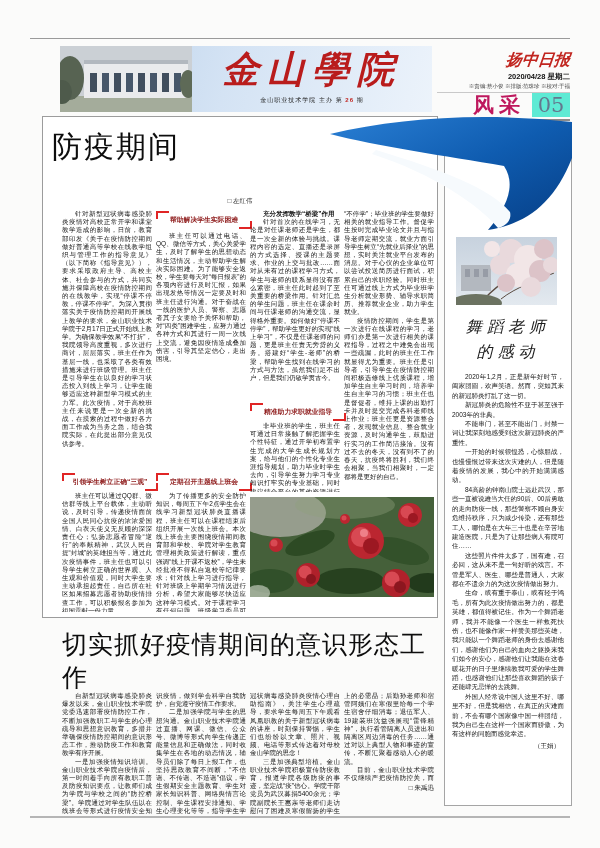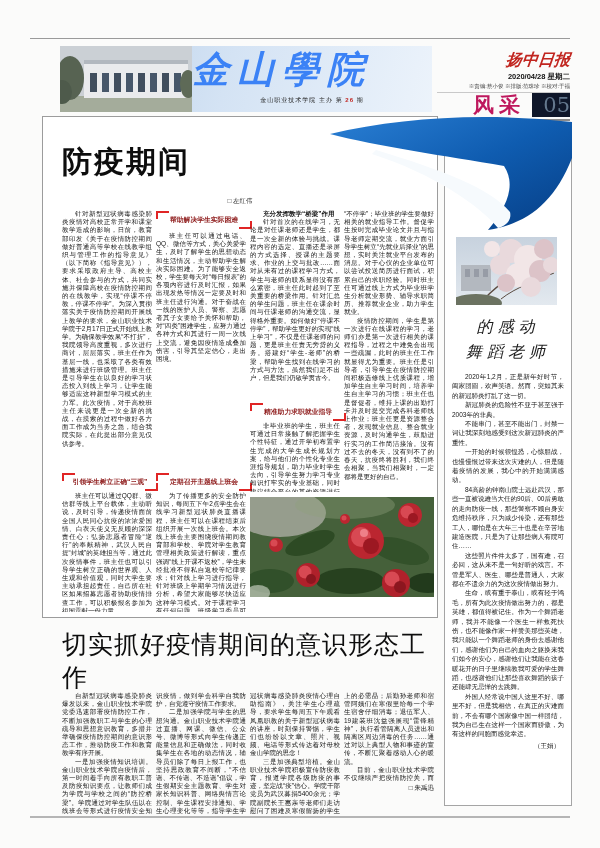--- a/index.html
+++ b/index.html
@@ -3,36 +3,36 @@
 <meta charset="utf-8">
 <style>
   html,body{margin:0;padding:0;}
   body{width:600px;height:848px;background:#f7f7f5;font-family:"Liberation Sans",sans-serif;}
   .page{position:relative;width:600px;height:848px;background:#fbfbfa;overflow:hidden;}
   .abs{position:absolute;}
   .rule{background:#9a9a9a;}
   
   .masthead-panel{left:60px;top:46px;width:372px;height:66px;background:linear-gradient(105deg,#b8cfe8 0%,#d4e3f4 45%,#ecf3fb 100%);}
   .campus-photo{left:60px;top:46px;width:132px;height:66px;}
-  .masthead-title{left:192px;top:47px;width:240px;font-family:"DejaVu Serif",serif;font-style:italic;font-weight:bold;font-size:37px;letter-spacing:8px;color:#3b82f6;line-height:44px;}
+  .masthead-title{left:192px;top:47px;width:240px;text-align:center;font-family:"DejaVu Serif",serif;font-style:italic;font-weight:bold;font-size:37px;letter-spacing:8px;color:#b91c1c;line-height:44px;}
   .masthead-subline{left:192px;top:96px;width:240px;text-align:center;font-size:6px;color:#222;letter-spacing:1px;}
   .issue-no{color:#c1251f;font-weight:bold;}
   .daily-logo{left:430px;top:50px;width:140px;text-align:right;font-family:"DejaVu Serif",serif;font-style:italic;font-weight:bold;font-size:16px;color:#c1251f;transform:skewX(-6deg);}
   .date-line{left:430px;top:72px;width:140px;text-align:right;font-size:7.5px;font-weight:bold;color:#111;}
   .editors-line{left:430px;top:83px;width:140px;text-align:right;font-size:5.5px;color:#444;}
   .header-hairline{left:437px;top:92px;width:133px;height:1px;background:#c9c9c9;}
   .section-row{left:437px;top:93px;width:133px;height:24px;display:flex;justify-content:flex-end;align-items:center;gap:7px;}
   .section-name{font-size:21px;font-weight:900;letter-spacing:5px;color:#be185d;}
-  .page-number{width:38px;height:24px;background:#0f172a;color:#64788e;font-family:"DejaVu Serif",serif;font-size:21px;line-height:24px;text-align:right;}
+  .page-number{width:38px;height:24px;background:#5eead4;color:#64788e;font-family:"DejaVu Serif",serif;font-size:21px;line-height:24px;text-align:center;}
   .section-rule{left:437px;top:119px;width:133px;height:2px;background:#8a8a8a;}
   .top-rule{left:30px;top:38px;width:540px;height:1px;}
   
   .main-box{left:42px;top:116px;width:396px;height:502px;border:1px solid #9c9c9c;background:#fff;box-sizing:border-box;z-index:1;}
   .swoosh{left:330px;top:112px;width:242px;height:122px;z-index:5;}
-  .headline{left:62px;top:130px;width:365px;font-size:30px;line-height:33px;font-weight:700;color:#0d0d0d;letter-spacing:2px;z-index:2;margin-top:15px;}
+  .headline{left:52px;top:130px;width:365px;font-size:30px;line-height:33px;font-weight:400;color:#0d0d0d;letter-spacing:2px;z-index:2;}
   .byline{left:42px;top:197px;width:396px;text-align:center;font-size:6.5px;color:#333;z-index:2;}
   .colblock{font-size:6.5px;line-height:8.2px;text-align:justify;color:#161616;overflow:hidden;z-index:2;}
   .colblock p{margin:0;text-indent:2em;}
   .colblock p.noindent{text-indent:0;}
   .colblock p.leadbold{font-weight:bold;}
   .subhead{font-size:6.8px;font-weight:bold;color:#8f1d1d;text-align:center;padding:2px 3px;z-index:2;}
   .subhead .sh-inner{position:relative;display:block;padding:1px 2px;}
   .sh-inner::before{content:"";position:absolute;left:-3px;top:-3px;width:11px;height:6px;border-left:2.5px solid #e02525;border-top:2.5px solid #e02525;}
   .sh-inner::after{content:"";position:absolute;right:-3px;bottom:-3px;width:11px;height:6px;border-right:2.5px solid #e02525;border-bottom:2.5px solid #e02525;}
   .flower-photo{left:250px;top:497px;width:184px;height:100px;z-index:2;}
@@ -216,22 +216,22 @@
     <circle cx="62" cy="38" r="12" fill="#f2e6e7"></circle>
       <circle cx="84" cy="34" r="11" fill="#dcc3c8"></circle>
     <circle cx="95" cy="28" r="8" fill="#e9d9dc"></circle>
       <circle cx="36" cy="12" r="8" fill="#f2e6e7"></circle>
     <circle cx="50" cy="46" r="9" fill="#dcc3c8"></circle>
       <circle cx="75" cy="50" r="10" fill="#e9d9dc"></circle>
     <ellipse cx="20" cy="66" rx="26" ry="9" fill="#6b7261"></ellipse>
   </svg>
 
   <div class="abs sidebar-title">
+    <div>舞蹈老师</div>
     <div>的感动</div>
-    <div>舞蹈老师</div>
   </div>
 
   <div class="abs sidebar-body">
     <p>2020年1,2月，正是新年好时节，阖家团圆，欢声笑语。然而，突如其来的新冠肺炎打乱了这一切。</p>
     <p>新冠肺炎的危险性不亚于甚至强于2003年的非典。</p>
     <p>不能串门，甚至不能出门，封禁一词让我深刻地感受到这次新冠肺炎的严重性。</p>
     <p>一开始的时候很惶恐，心惊胆战，也慢慢恨过带来这次灾难的人，但是随着疫情的发展，我心中的开始满满感动。</p>
     <p>84高龄的钟南山院士远赴武汉，那些一直被说难当大任的90后、00后勇敢的走向防疫一线，那些警察不顾自身安危维持秩序，只为减少传染，还有那些工人，哪怕是在大年三十也是在辛苦地建造医院，只是为了让那些病人有院可住……</p>
     <p>这些照片件件太多了，国有难，召必回，这从来不是一句好听的戏言。不管是军人、医生、哪些是普通人，大家都在不遗余力的为这次疫情做出努力。</p>
     <p>生命，或有重于泰山，或有轻于鸿毛，所有为此次疫情做出努力的，都是英雄，都值得被记住。作为一个舞蹈老师，我并不能像一个医生一样救死扶伤，也不能像作家一样赞美那些英雄，我只能以一个舞蹈老师的身份去感谢他们，感谢他们为自己的血肉之躯换来我们如今的安心，感谢他们让我能在这春暖花开的日子里继续教我可爱的学生舞蹈，也感谢他们让那些喜欢舞蹈的孩子还能肆无忌惮的去跳舞。</p>

